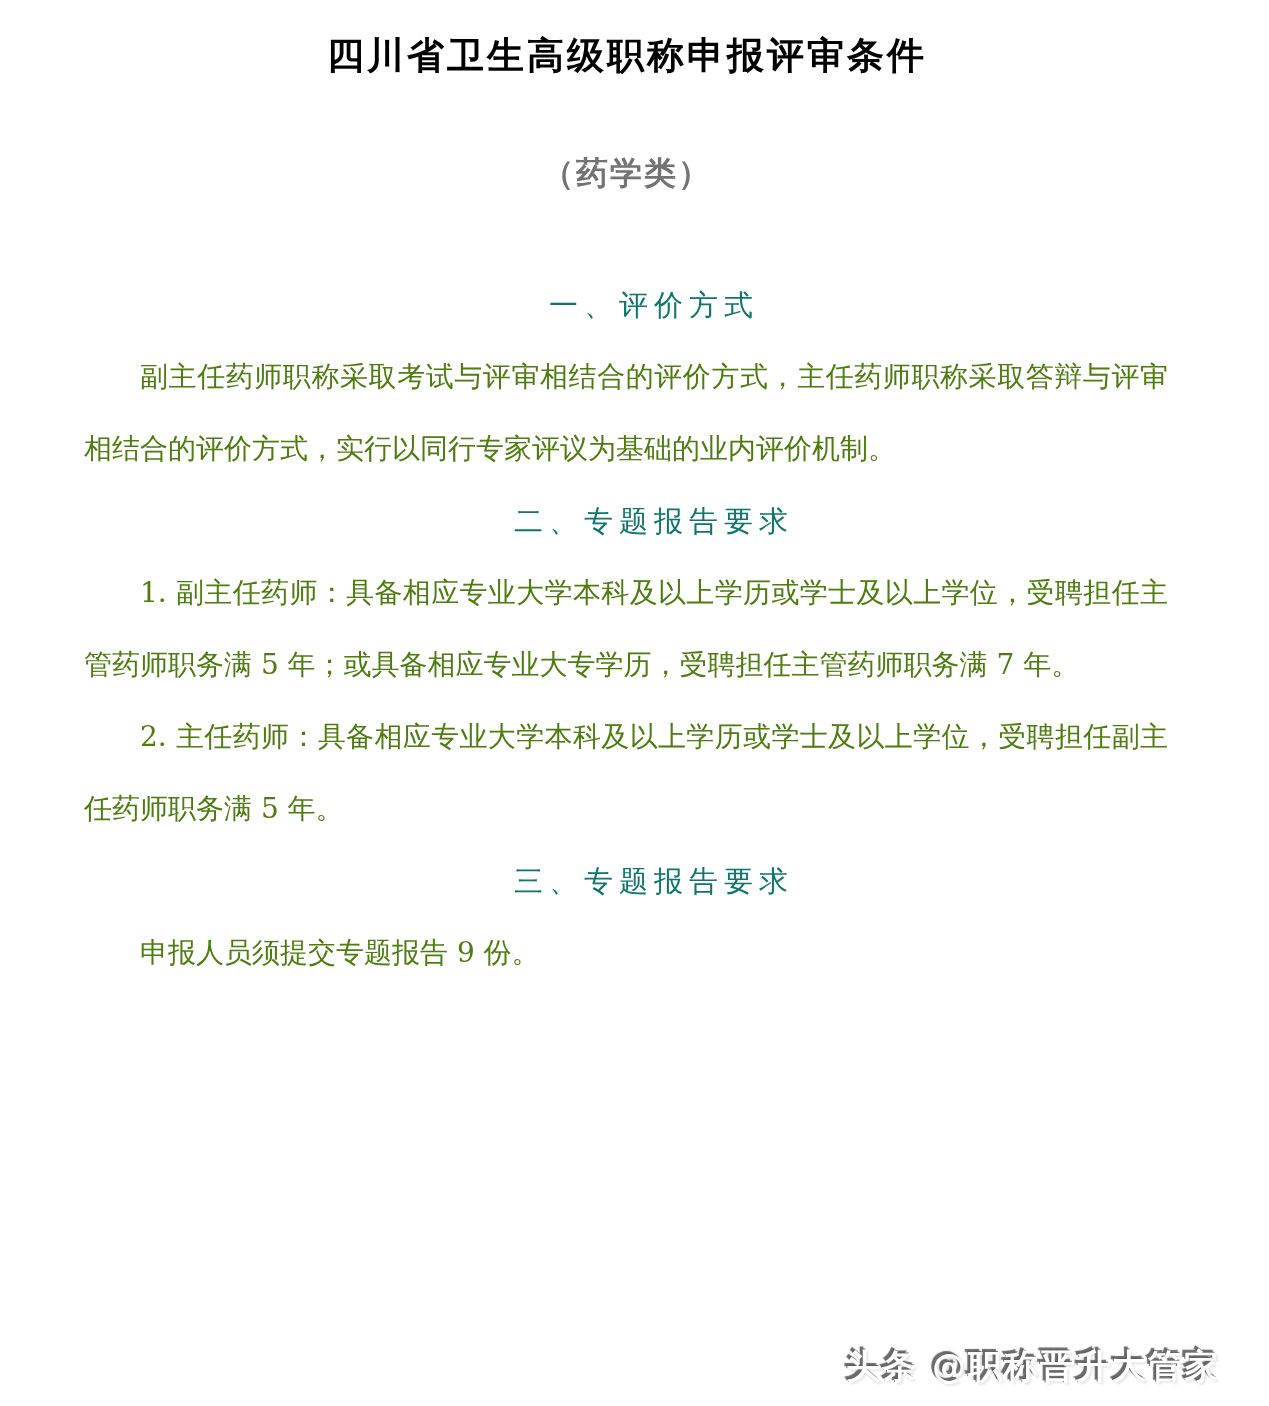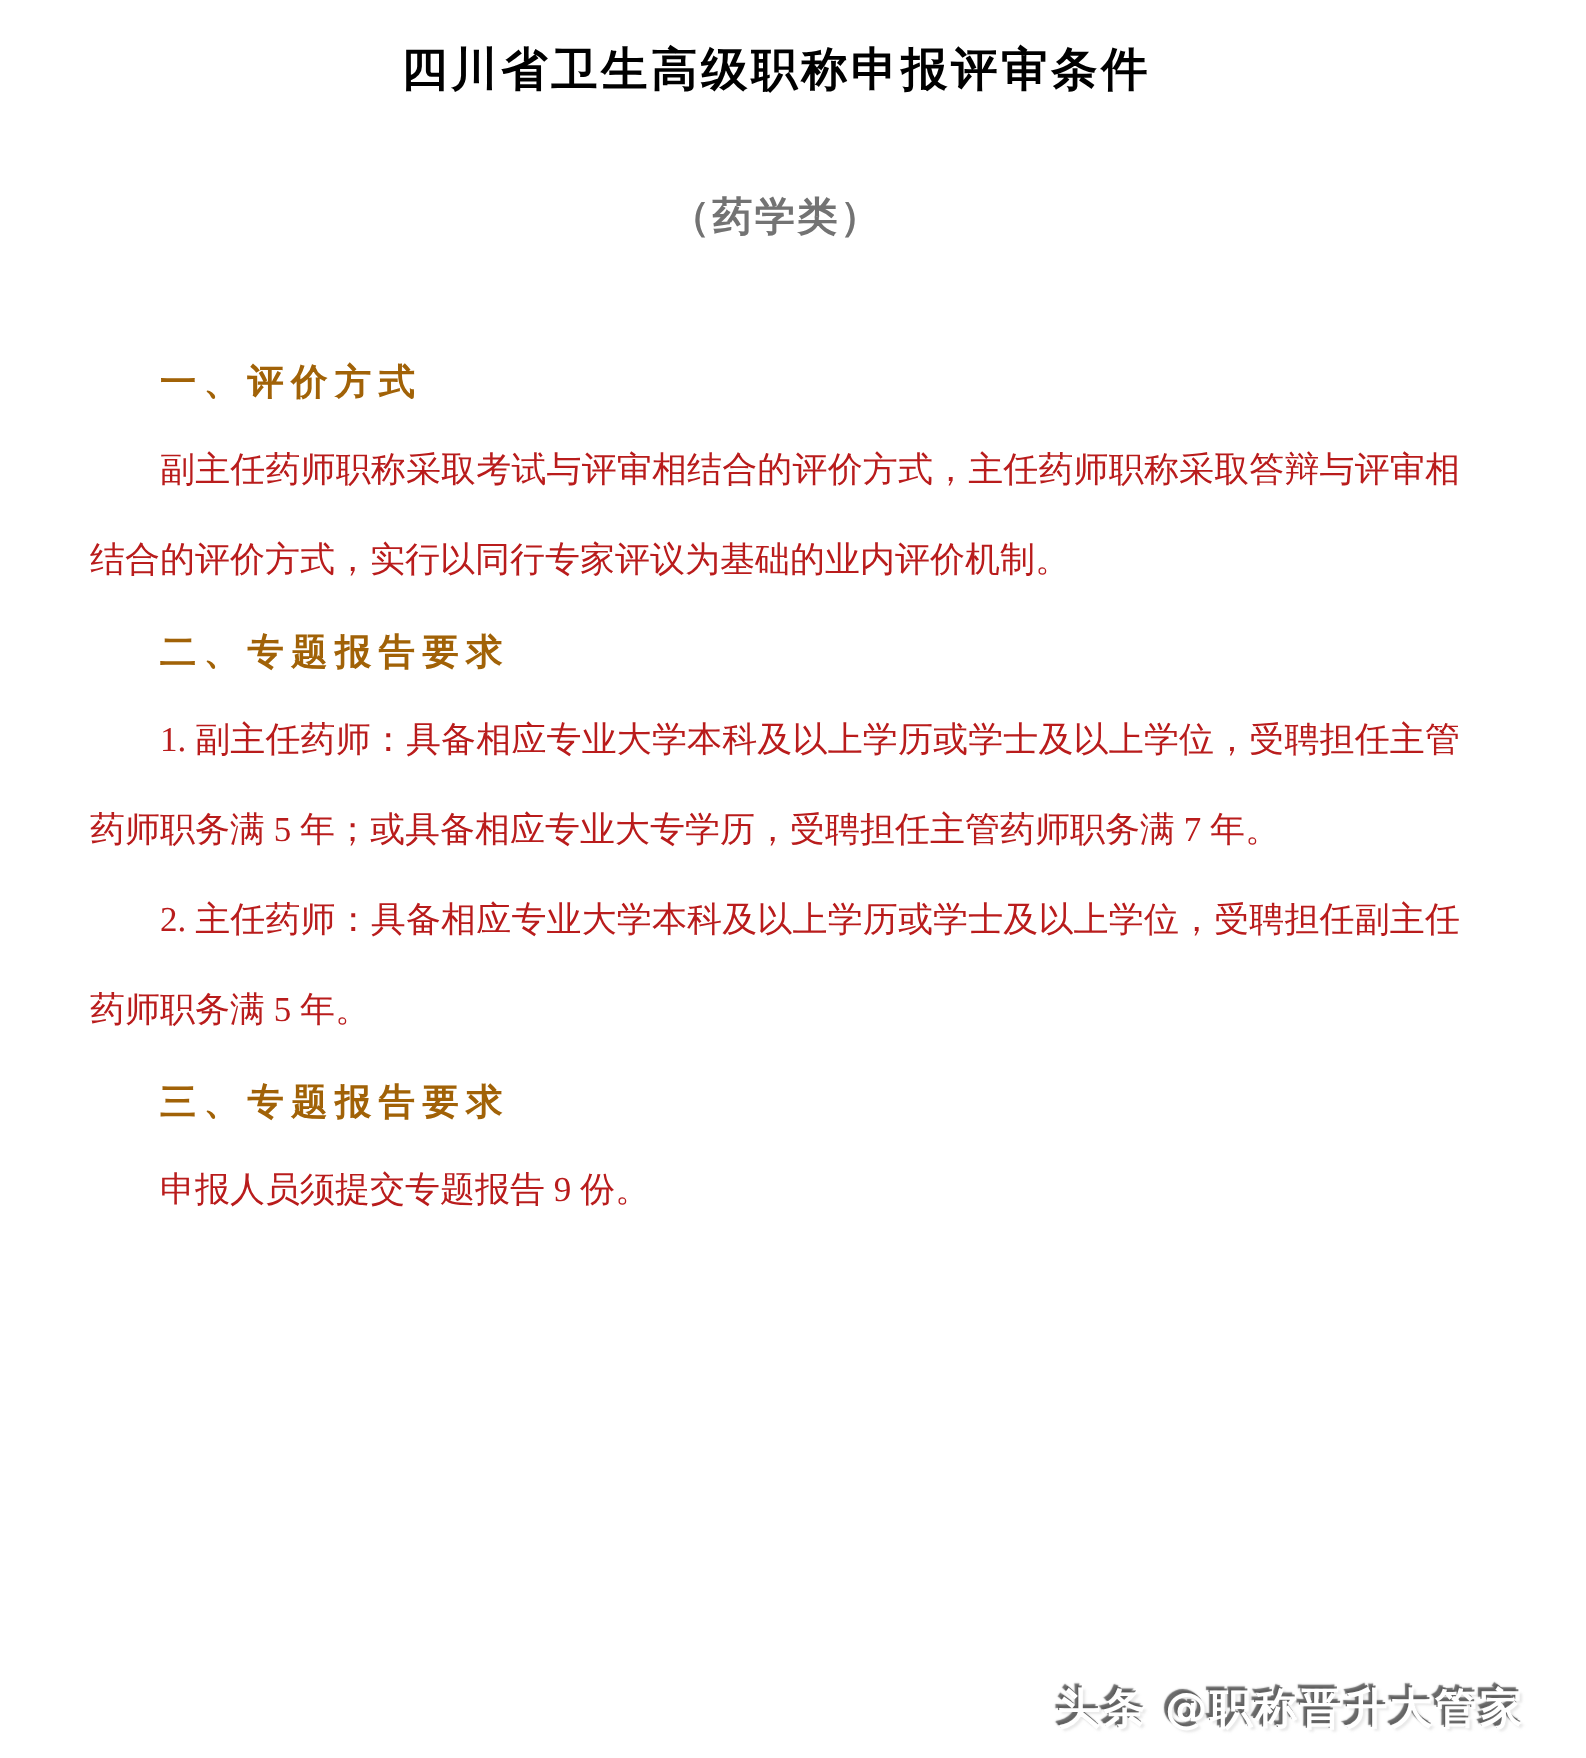--- a/index.html
+++ b/index.html
@@ -13,20 +13,21 @@
     overflow: hidden;
   }
   .page {
     position: relative;
     width: 1242px;
     height: 1406px;
     background: #ffffff;
     font-family: "DejaVu Serif", serif;
     color: #111111;
     box-sizing: border-box;
+    padding-left: 12px;
   }
   .doc-title {
     margin: 0;
     padding-top: 34px;
     text-align: center;
     font-family: "DejaVu Sans", sans-serif;
     font-weight: 700;
     font-size: 37px;
     line-height: 44px;
     letter-spacing: 3px;
@@ -45,33 +46,32 @@
   .content {
     margin: 77px 74px 0 72px;
     font-size: 28px;
     line-height: 72px;
     text-align: justify;
     text-justify: inter-ideograph;
   }
   .sec-heading {
     margin: 0;
     font-family: "DejaVu Sans", sans-serif;
-    font-weight: 700;
+    font-weight: 400;
     font-size: 29px;
     line-height: 72px;
     letter-spacing: 6px;
     text-indent: 56px;
-    text-align: left;
-    color: #a16207;
+    text-align: center;
+    color: #0f766e;
   }
   .body-para {
     margin: 0;
     text-indent: 2em;
-    color: #b91c1c;
-    font-family: Liberation Serif, serif;
+    color: #4d7c0f;
   }
   .watermark {
     position: absolute;
     right: 22px;
     bottom: 16px;
     font-family: "DejaVu Sans", sans-serif;
     font-weight: 700;
     font-size: 34px;
     letter-spacing: 2px;
     white-space: nowrap;

